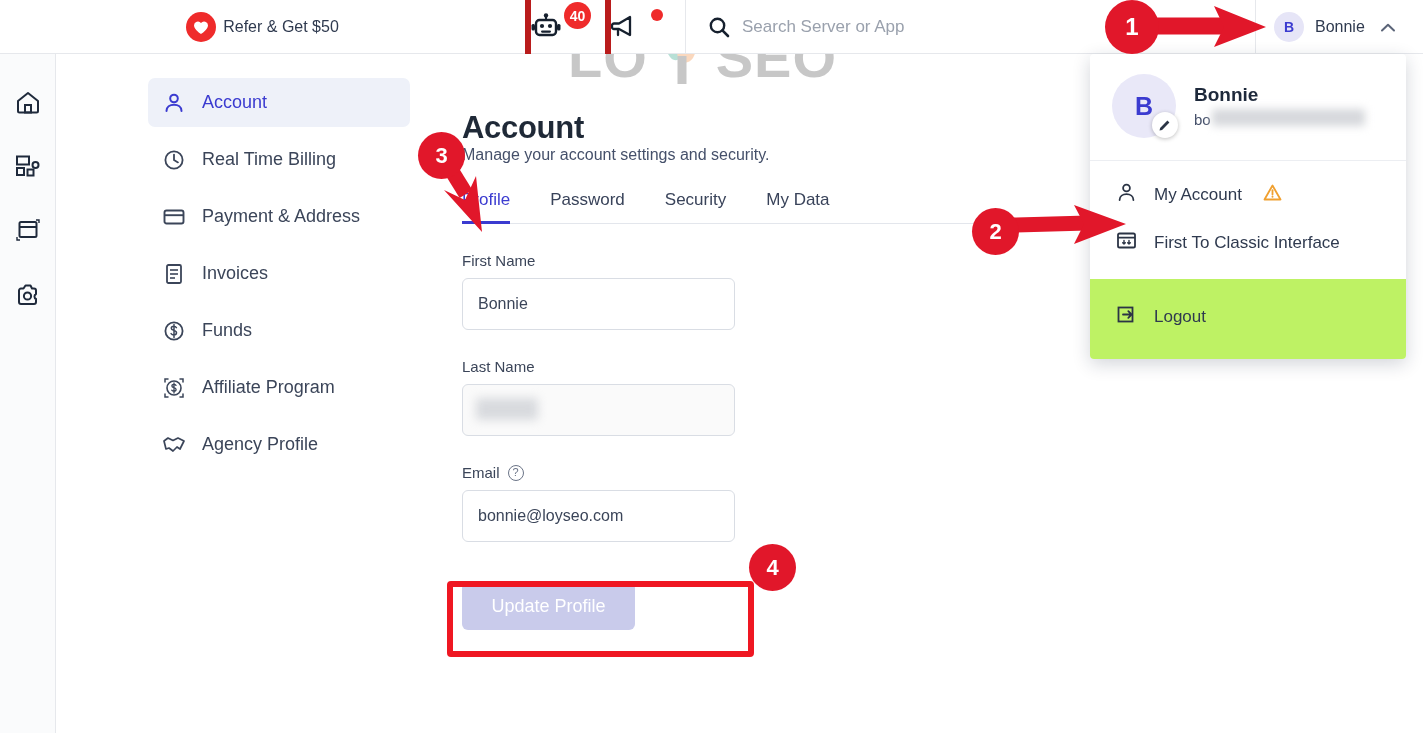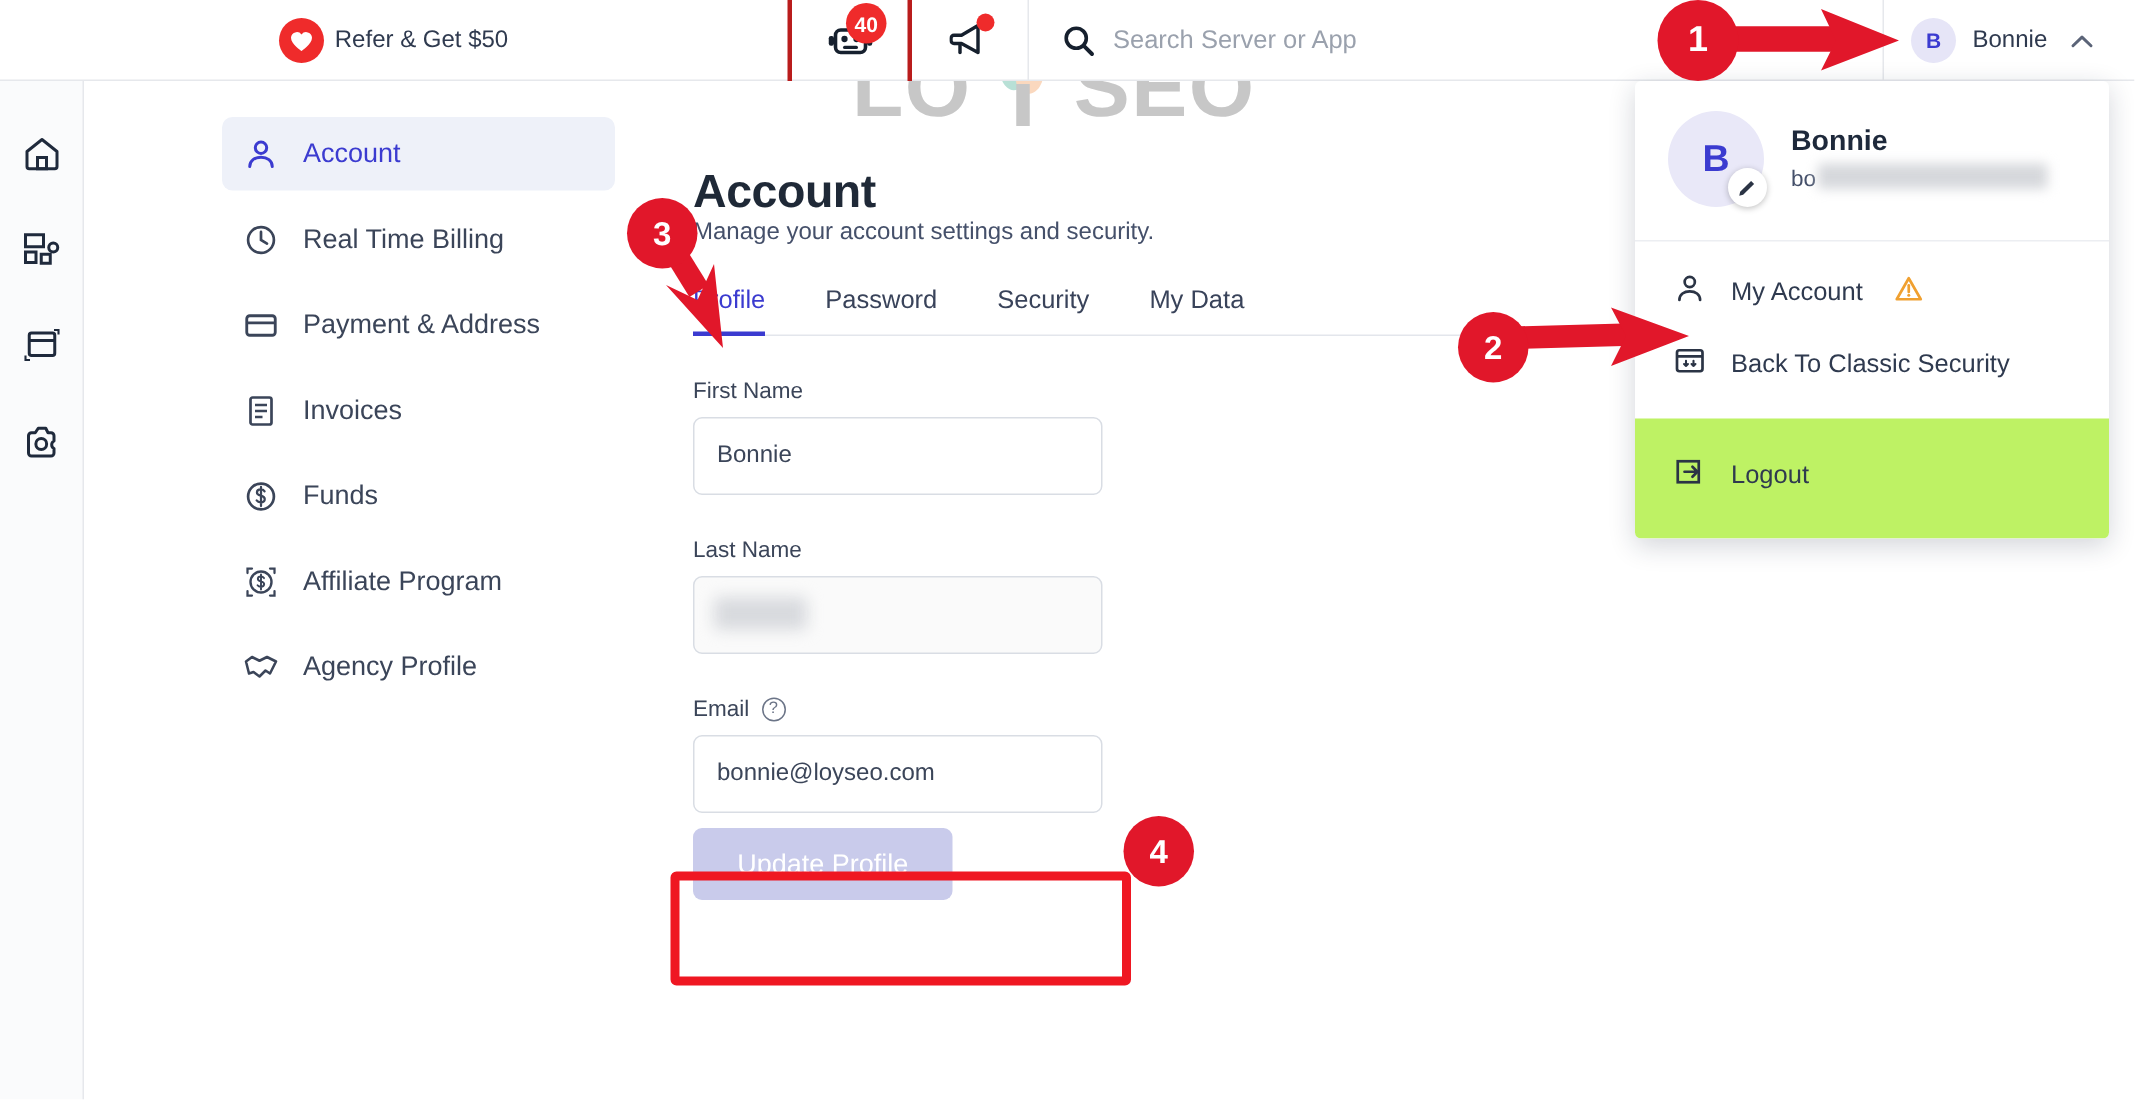--- a/index.html
+++ b/index.html
@@ -34,22 +34,22 @@
     flex: none; width: 525px; display: flex; align-items: center;
     justify-content: center; gap: 7px; height: 54px;
   }
   .heart-badge {
     width: 30px; height: 30px; border-radius: 50%; background: #ef2b2b;
     display: flex; align-items: center; justify-content: center; flex: none;
   }
   .refer-text { font-size: 16px; color: #2f3a4f; }
 
   .icon-cell {
-    width: 80px; display: flex; align-items: center; justify-content: center;
-    border-left: 3px solid #b91c1c; height: 54px; position: relative;
+    width: 80px; display: flex; align-items: center; 
+    border-left: 6px solid #b91c1c; height: 54px; position: relative;
   }
   .badge-count {
     position: absolute; top: 2px; right: 14px; min-width: 27px; height: 27px;
     border-radius: 14px; background: #ef2b2b; color: #fff; font-size: 14px;
     font-weight: 700; display: flex; align-items: center; justify-content: center;
   }
   .dot-badge {
     position: absolute; top: 9px; right: 22px; width: 12px; height: 12px;
     border-radius: 50%; background: #ef2b2b;
   }
@@ -112,21 +112,21 @@
     width: 273px; height: 52px; border: 1px solid #d9dde4; border-radius: 6px;
     background: #fff; font-size: 16px; color: #3b4559; padding: 0 15px;
     font-family: "Liberation Sans", sans-serif; outline: none;
   }
   .blur-fill {
     position: absolute; left: 14px; top: 14px; width: 62px; height: 22px;
     background: #d8dade; filter: blur(5px); border-radius: 3px;
   }
   .input-wrap { position: relative; width: 273px; }
   .btn-update {
-    margin-top: 10px; width: 173px; height: 48px; border-radius: 6px;
+    margin-top: 40px; width: 173px; height: 48px; border-radius: 6px;
     background: #c9cbeb; color: #ffffff; font-size: 18px; border: none;
     cursor: default; font-family: "Liberation Sans", sans-serif;
   }
   .help-circle {
     width: 16px; height: 16px; border-radius: 50%; border: 1.5px solid #6b7487;
     font-size: 11px; color: #6b7487; display: flex; align-items: center;
     justify-content: center; line-height: 1;
   }
 
   
@@ -422,21 +422,21 @@
       </div>
 
       <div class="dd-item">
         <span>
           <svg width="21" height="21" viewBox="0 0 21 21">
               <rect x="2" y="3.5" width="17" height="14" rx="1.6" fill="none" stroke="#2b3445" stroke-width="1.8"></rect>
               <line x1="2" y1="7.6" x2="19" y2="7.6" stroke="#2b3445" stroke-width="1.8"></line>
               <path d="M8 10.5v3.5M8 14l-1.3-1.3M8 14l1.3-1.3M13 10.5v3.5M13 14l-1.3-1.3M13 14l1.3-1.3" stroke="#2b3445" stroke-width="1.4" stroke-linecap="round"></path>
             </svg>
         </span>
-        <span>Back To Classic Security</span>
+        <span>First To Classic Interface</span>
       </div>
     </div>
 
     <div class="dd-logout">
       <div class="dd-item">
         <span>
           <svg width="21" height="21" viewBox="0 0 21 21">
               <rect x="2.5" y="3.5" width="14" height="14" fill="none" stroke="#2b3445" stroke-width="1.8"></rect>
               <path d="M7 10.5h8.5M12.3 7.2l3.3 3.3-3.3 3.3" fill="none" stroke="#2b3445" stroke-width="1.8" stroke-linecap="round" stroke-linejoin="round"></path>
             </svg>

